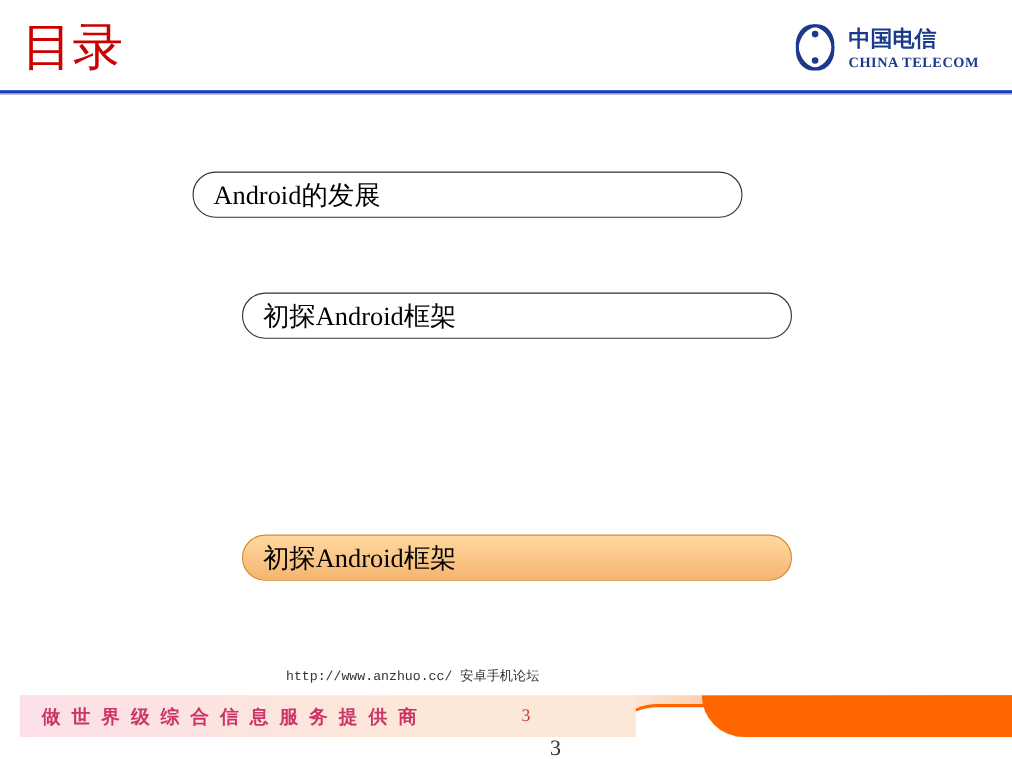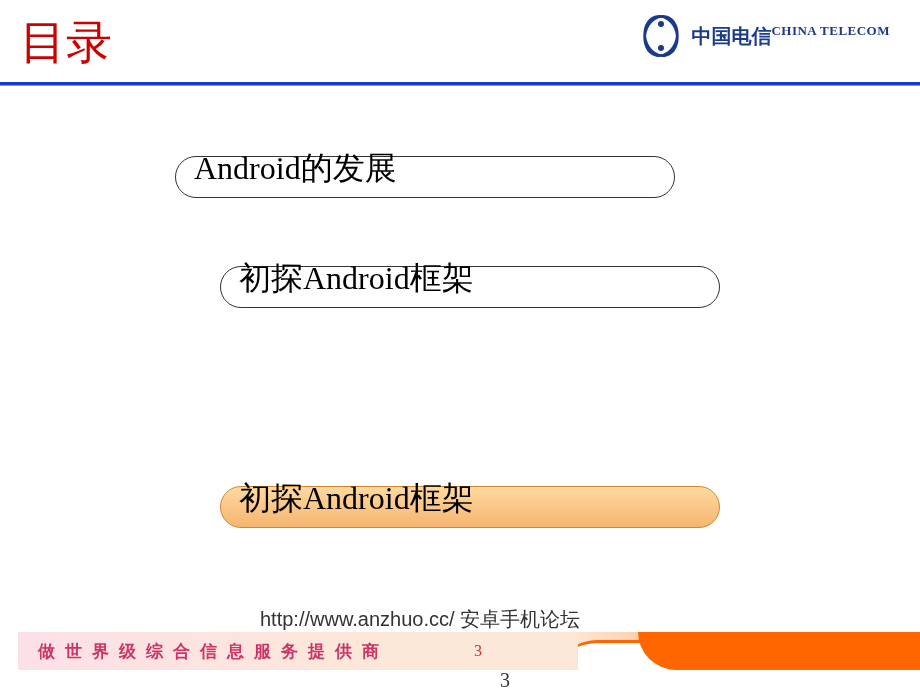--- a/index.html
+++ b/index.html
@@ -11,21 +11,21 @@
       width: 920px;
       height: 690px;
       background: white;
       font-family: "SimSun", "宋体", serif;
       position: relative;
       overflow: hidden;
     }
     .header {
       display: flex;
       justify-content: space-between;
-      align-items: flex-start;
+      align-items: center;
       padding: 12px 30px 8px 20px;
     }
     .title {
       font-size: 46px;
       color: #cc0000;
       font-weight: normal;
       font-family: "SimHei", "黑体", sans-serif;
     }
     .logo {
       display: flex;
@@ -36,20 +36,21 @@
       width: 48px;
       height: 48px;
       position: relative;
     }
     .logo-icon svg {
       width: 100%;
       height: 100%;
     }
     .logo-text {
       display: flex;
+      flex-direction: column;
       color: #1a3a8a;
     }
     .logo-text-cn {
       font-size: 20px;
       font-weight: bold;
       font-family: "SimHei", "黑体", sans-serif;
     }
     .logo-text-en {
       font-size: 13px;
       letter-spacing: 0.5px;
@@ -62,28 +63,28 @@
       border-bottom: 1px solid #999;
     }
     .content {
       padding: 60px 0 0 0;
       position: relative;
     }
     .toc-item {
       border: 1.5px solid #333;
       border-radius: 22px;
       padding: 6px 18px;
-      font-size: 32px;
+      font-size: 24px;
       font-family: "SimSun", "宋体", serif;
       background: white;
       position: absolute;
       width: 500px;
       height: 42px;
       display: flex;
-      align-items: flex-end;
+      align-items: center;
     }
     .toc-item-1 {
       top: 70px;
       left: 175px;
     }
     .toc-item-2 {
       top: 180px;
       left: 220px;
     }
     .toc-item-3 {
@@ -93,22 +94,22 @@
     .toc-item-4 {
       top: 400px;
       left: 220px;
       background: linear-gradient(to bottom, #ffd9a0, #f5b570);
       border-color: #d08830;
     }
     .source-link {
       position: absolute;
       top: 520px;
       left: 260px;
-      font-size: 20px;
-      font-family: Liberation Sans, sans-serif;
+      font-size: 12px;
+      font-family: Liberation Mono, monospace;
       color: #333;
     }
     .footer {
       position: absolute;
       bottom: 20px;
       left: 18px;
       width: 100%;
       height: 38px;
     }
     .footer-bg {

